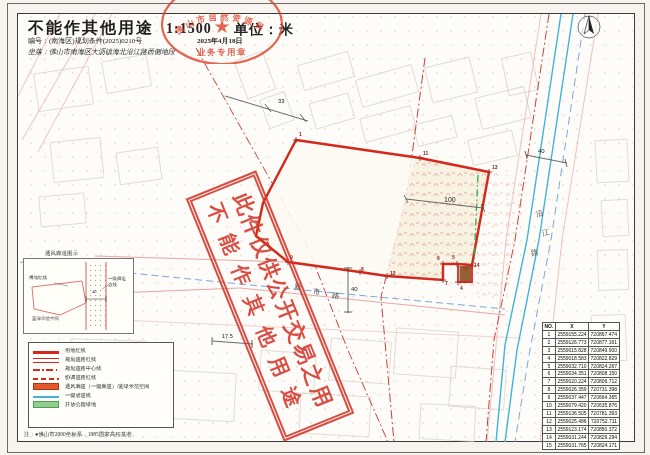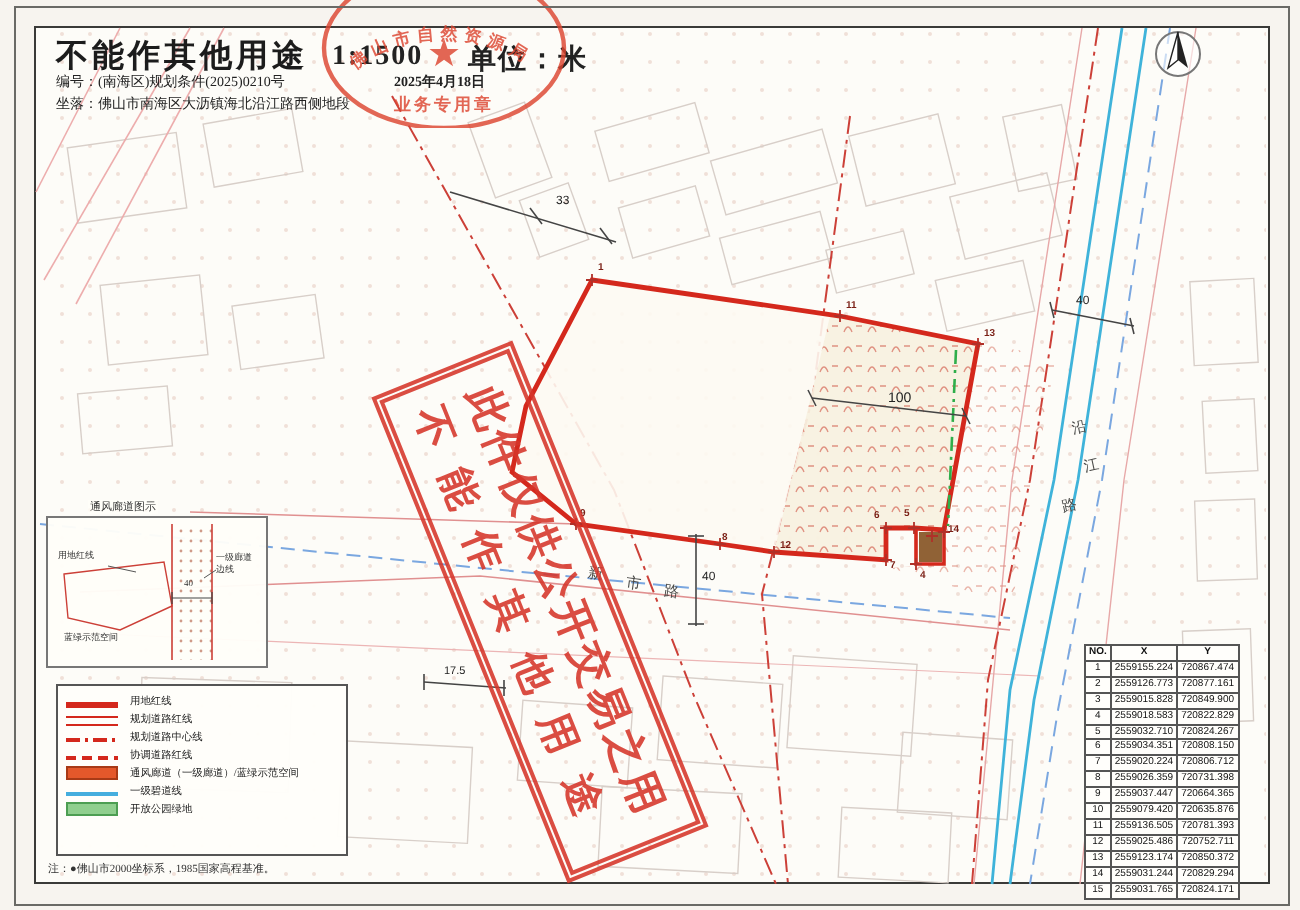--- a/index.html
+++ b/index.html
@@ -206,21 +206,21 @@
   <span class="road-char" style="left:332px;top:291px;transform:rotate(8deg);">路</span>
   <span class="road-char" style="left:536px;top:209px;transform:rotate(-12deg);">沿</span>
   <span class="road-char" style="left:542px;top:228px;transform:rotate(-12deg);">江</span>
   <span class="road-char" style="left:531px;top:248px;transform:rotate(-12deg);">路</span>
 
   <span class="abs h-title" style="left:28px;top:18px;">不能作其他用途</span>
   <span class="abs h-scale" style="left:166px;top:21px;font-family:Liberation Serif, serif;">1:1500</span>
   <span class="abs h-scale" style="left:234px;top:21px;">单位：米</span>
   <span class="abs h-small" style="left:28px;top:36px;">编号：(南海区)规划条件(2025)0210号</span>
   <span class="abs h-small" style="left:197px;top:36px;font-weight:bold;">2025年4月18日</span>
-  <span class="abs h-small" style="left:28px;top:47px;">坐落：佛山市南海区大沥镇海北沿江路西侧地段</span>
+  <span class="abs h-small" style="left:28px;top:47px;font-style:italic;">坐落：佛山市南海区大沥镇海北沿江路西侧地段</span>
 
   <svg class="abs" style="left:150px;top:0;" width="150" height="64" viewBox="0 0 150 64">
     <g opacity="0.82">
       <ellipse cx="72" cy="24" rx="60" ry="40" fill="none" stroke="#dd4631" stroke-width="2.2"></ellipse>
       <defs>
           <path id="sealArc" d="M22,42 A54,36 0 0 1 122,42" fill="none"></path>
         </defs>
       <text font-size="8.5" fill="#dd4631" letter-spacing="3" font-weight="bold">
         <textPath href="#sealArc" startOffset="8%">佛山市自然资源局</textPath>
       </text>

